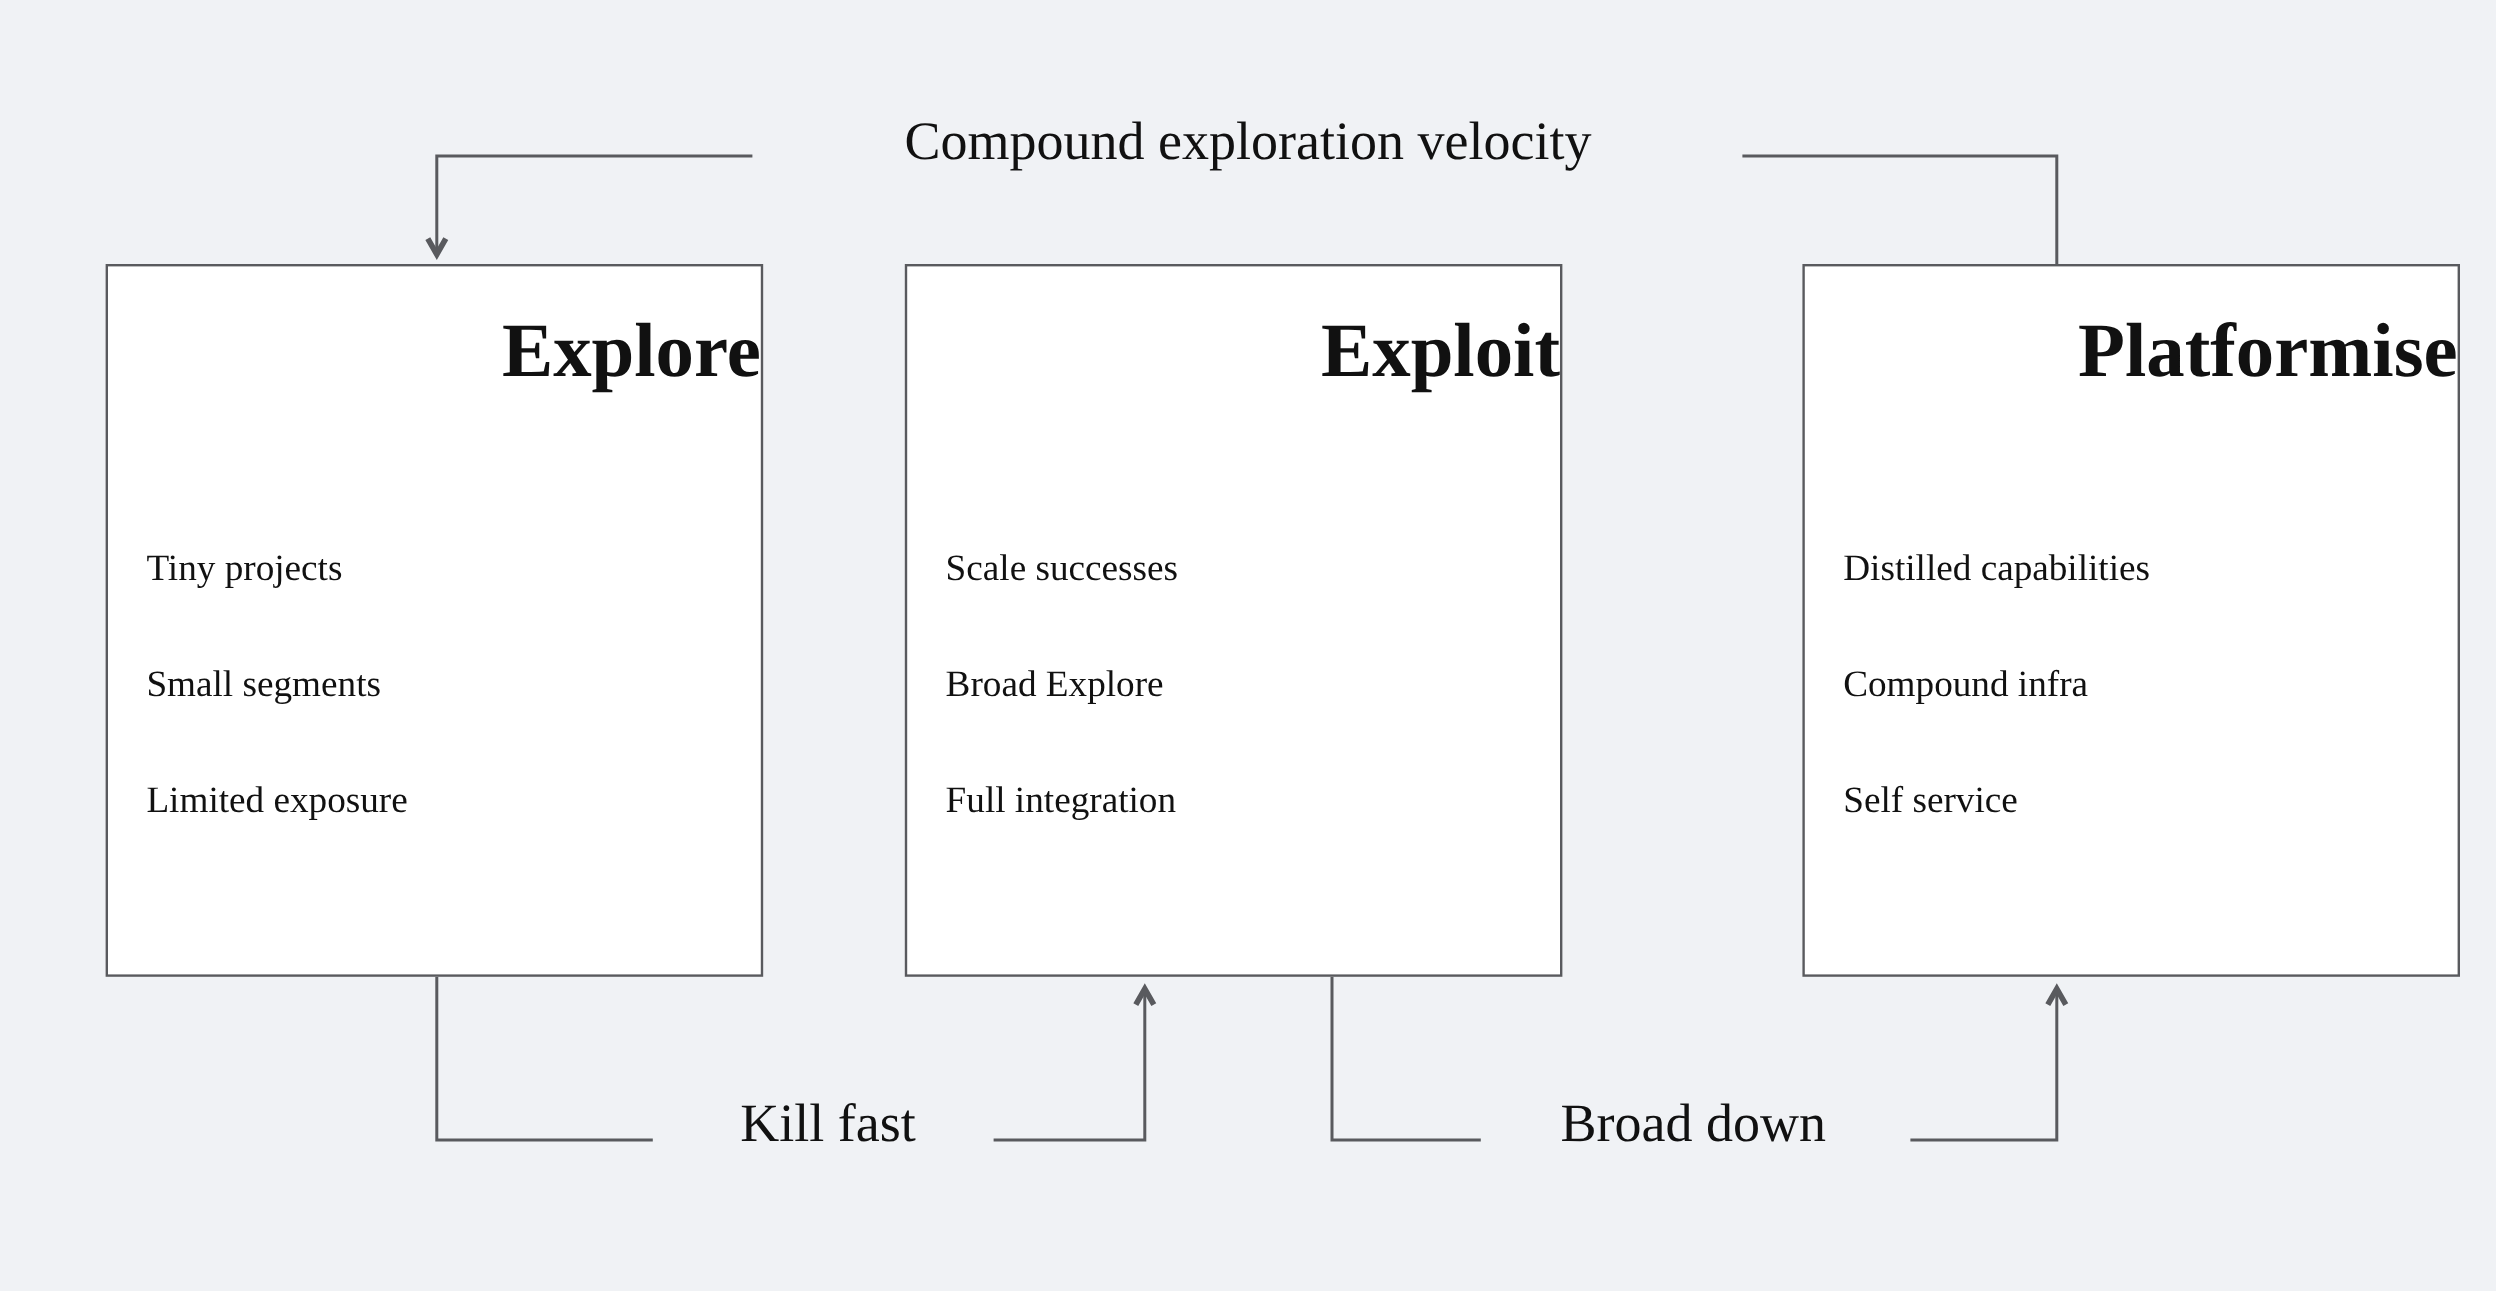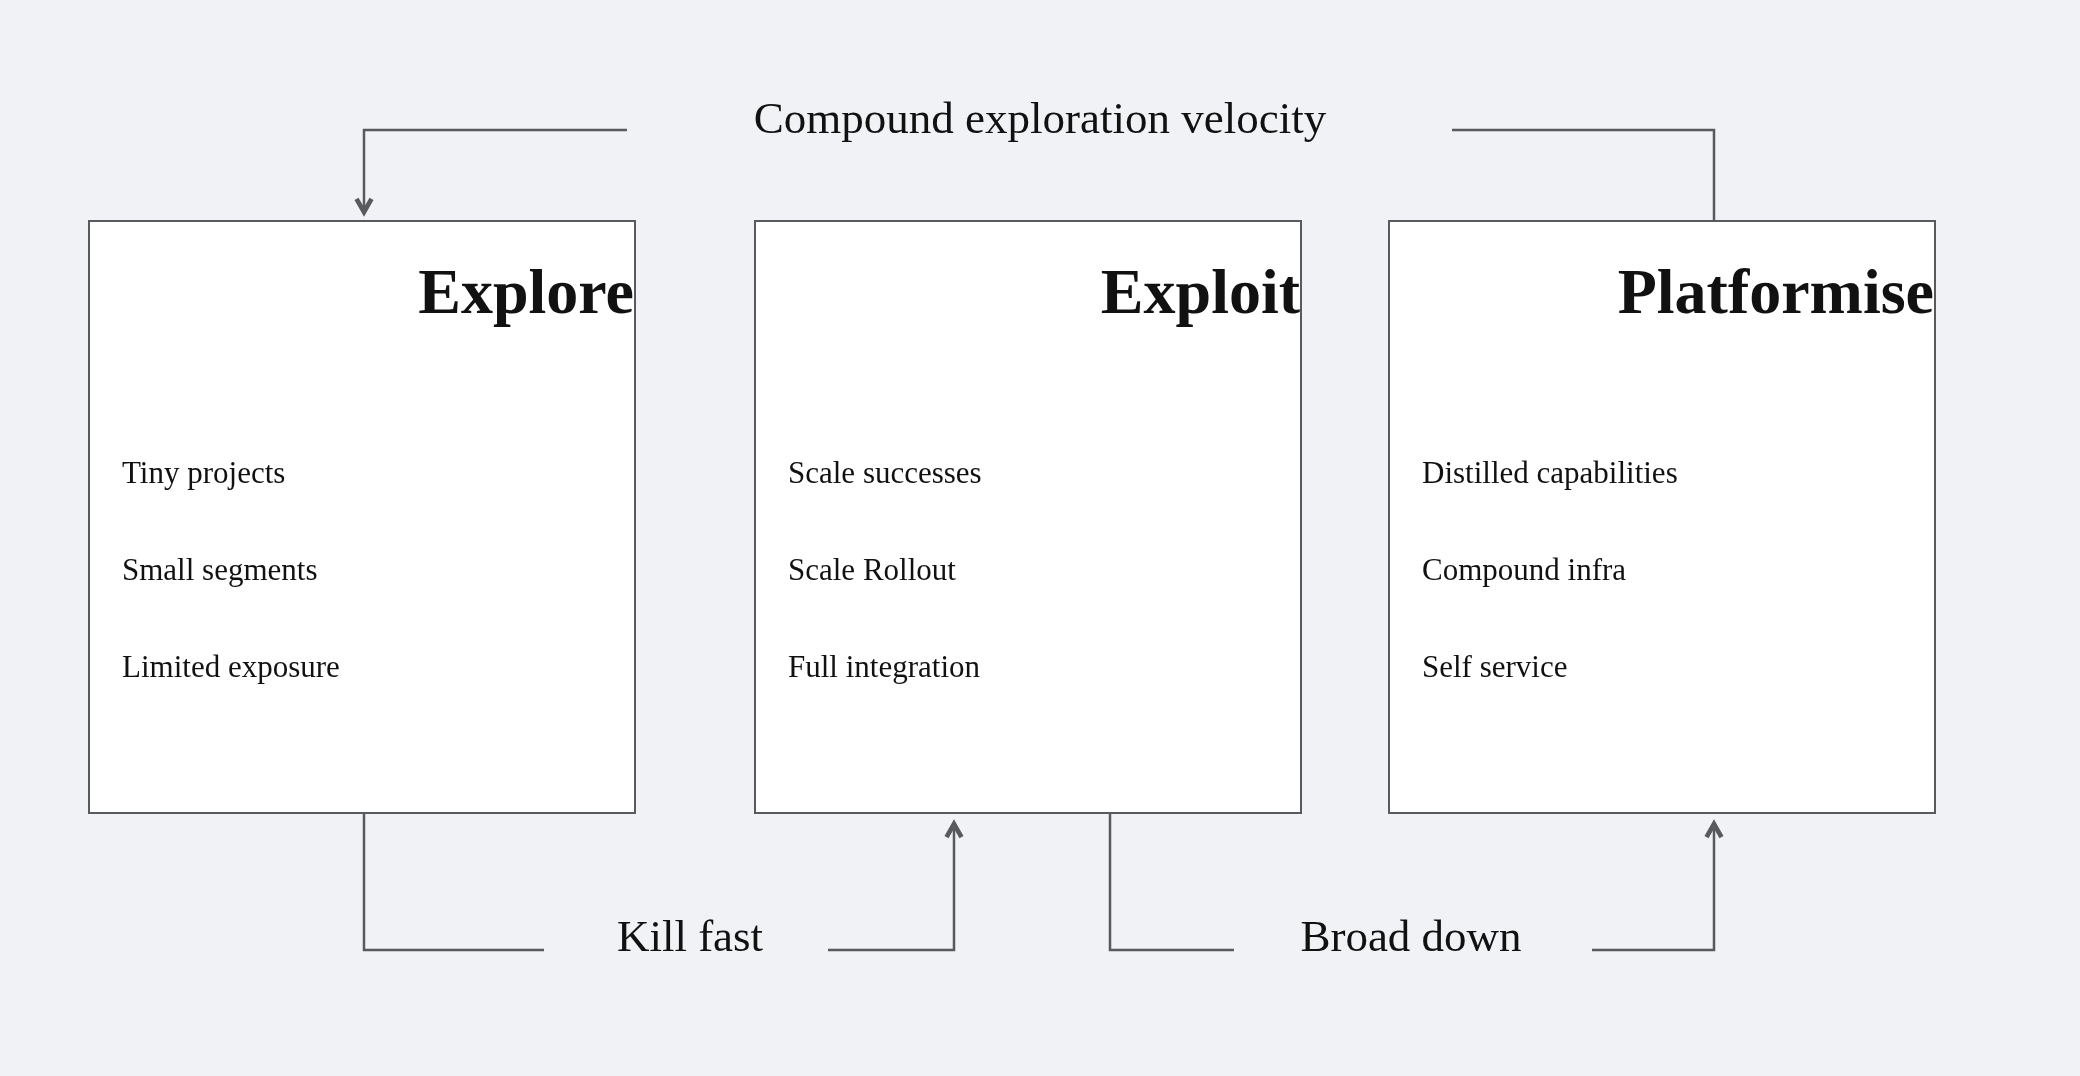--- a/index.html
+++ b/index.html
@@ -33,21 +33,21 @@
   .stage-box {
     position: absolute;
     top: 220px;
     width: 548px;
     height: 594px;
     background: var(--box-bg);
     border: 2.5px solid var(--line);
   }
   .box-explore     { left: 88px;  }
   .box-exploit     { left: 726px; margin-left: 28px; }
-  .box-platformise { left: 1388px;}
+  .box-platformise { left: 1502px;}
   .box-title {
     position: absolute;
     top: 252px; 
     left: 0; right: 0;
     text-align: right;
     font-weight: 700;
     font-size: 64px;
     line-height: 1;
   }
   .stage-box .box-title { top: 38px; }
@@ -112,21 +112,21 @@
       <div class="box-item">Tiny projects</div>
       <div class="box-item">Small segments</div>
       <div class="box-item">Limited exposure</div>
     </div>
   </div>
 
   <div class="stage-box box-exploit">
     <div class="box-title">Exploit</div>
     <div class="box-items">
       <div class="box-item">Scale successes</div>
-      <div class="box-item">Scale Rollout</div>
+      <div class="box-item">Broad Explore</div>
       <div class="box-item">Full integration</div>
     </div>
   </div>
 
   <div class="stage-box box-platformise">
     <div class="box-title">Platformise</div>
     <div class="box-items">
       <div class="box-item">Distilled capabilities</div>
       <div class="box-item">Compound infra</div>
       <div class="box-item">Self service</div>

